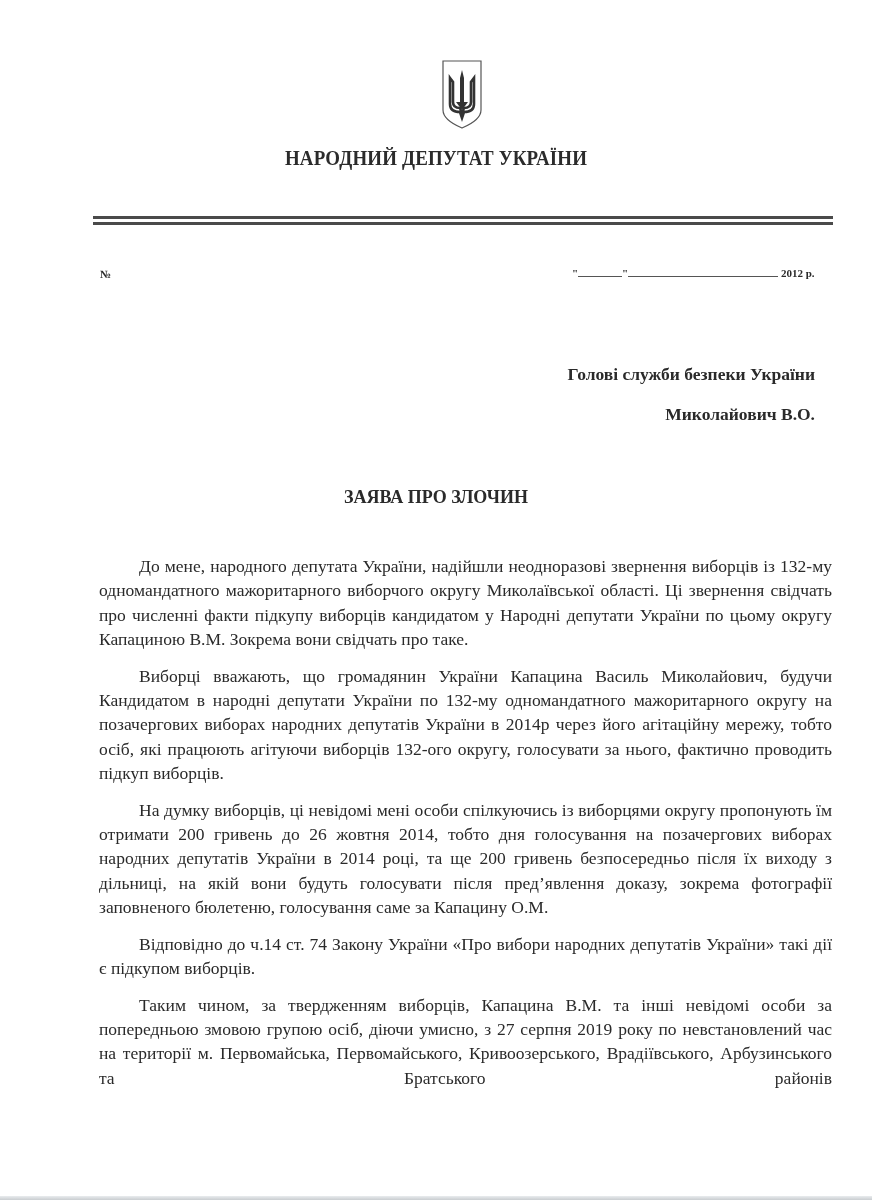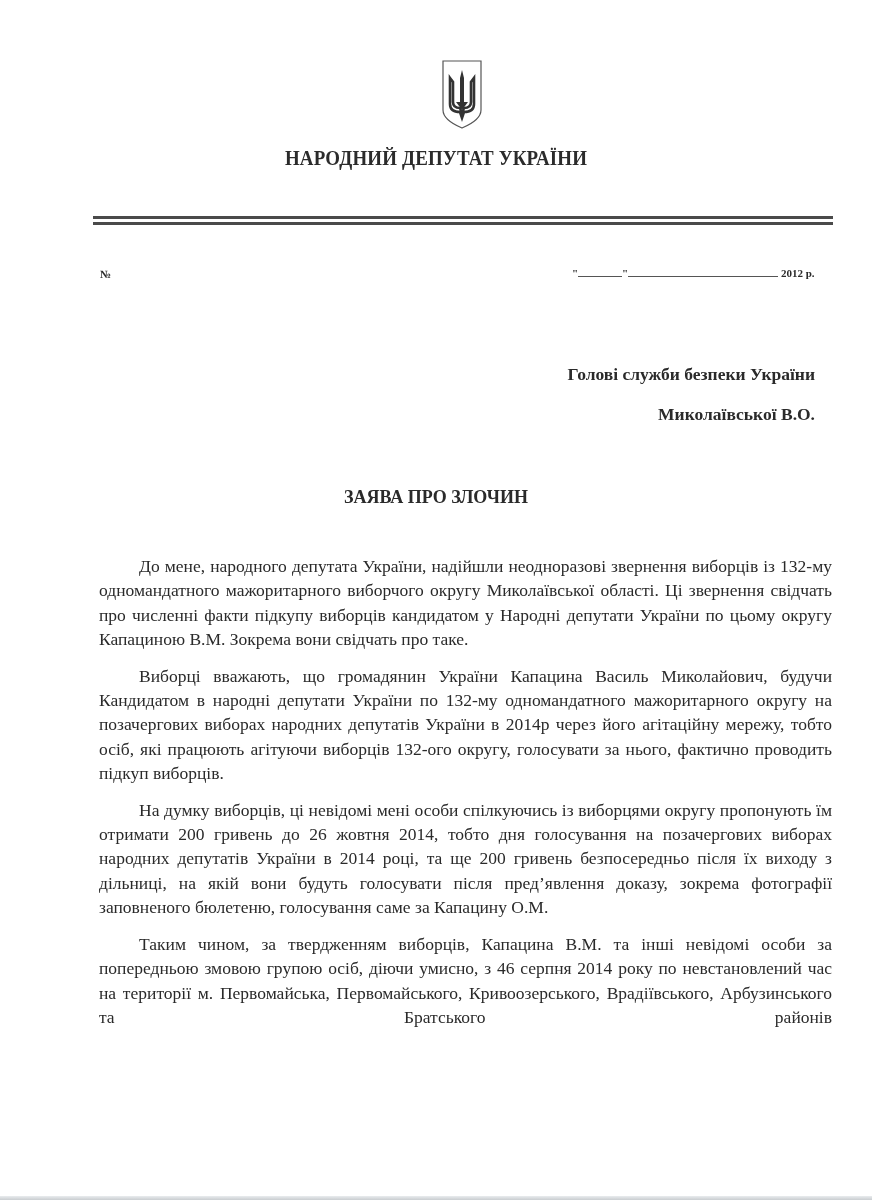--- a/index.html
+++ b/index.html
@@ -43,24 +43,25 @@
 
   <div class="num-label">№</div>
 
   <div class="date-line">
     <span>"</span><span class="blank" style="width:44px"></span><span>"</span><span class="blank" style="width:150px"></span>
     <span>2012 р.</span>
   </div>
 </div>
 
 <div class="addressee a1">Голові служби безпеки України</div>
-<div class="addressee a2">Миколаївської В.О.</div>
+<div class="addressee a2">Миколайович В.О.</div>
 
 <div class="doc-title">ЗАЯВА ПРО ЗЛОЧИН</div>
 
 <div class="body">
   <p class="para">До мене, народного депутата України, надійшли неодноразові звернення виборців із 132-му одномандатного мажоритарного виборчого округу Миколаївської області. Ці звернення свідчать про численні факти підкупу виборців кандидатом у Народні депутати України по цьому округу Капациною В.М. Зокрема вони свідчать про таке.</p>
   <p class="para">Виборці вважають, що громадянин України Капацина Василь Миколайович, будучи Кандидатом в народні депутати України по 132-му одномандатного мажоритарного округу на позачергових виборах народних депутатів України в 2014р через його агітаційну мережу, тобто осіб, які працюють агітуючи виборців 132-ого округу, голосувати за нього, фактично проводить підкуп виборців.</p>
   <p class="para">На думку виборців, ці невідомі мені особи спілкуючись із виборцями округу пропонують їм отримати 200 гривень до 26 жовтня 2014, тобто дня голосування на позачергових виборах народних депутатів України в 2014 році, та ще 200 гривень безпосередньо після їх виходу з дільниці, на якій вони будуть голосувати після пред’явлення доказу, зокрема фотографії заповненого бюлетеню, голосування саме за Капацину О.М.</p>
-  <p class="para" style="text-align-last:justify">Таким чином, за твердженням виборців, Капацина В.М. та інші невідомі особи за попередньою змовою групою осіб, діючи умисно, з 46 серпня 2014 року по невстановлений час на території м. Первомайська, Первомайського, Кривоозерського, Врадіївського, Арбузинського та Братського районів</p>
+  <p class="para">Відповідно до ч.14 ст. 74 Закону України «Про вибори народних депутатів України» такі дії є підкупом виборців.</p>
+  <p class="para" style="text-align-last:justify">Таким чином, за твердженням виборців, Капацина В.М. та інші невідомі особи за попередньою змовою групою осіб, діючи умисно, з 27 серпня 2019 року по невстановлений час на території м. Первомайська, Первомайського, Кривоозерського, Врадіївського, Арбузинського та Братського районів</p>
 </div>
 
 <div class="bottom-shadow"></div>
 
 </body></html>

